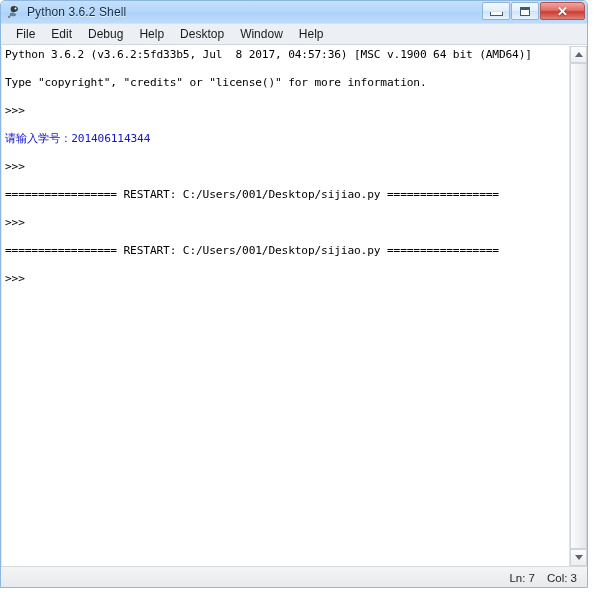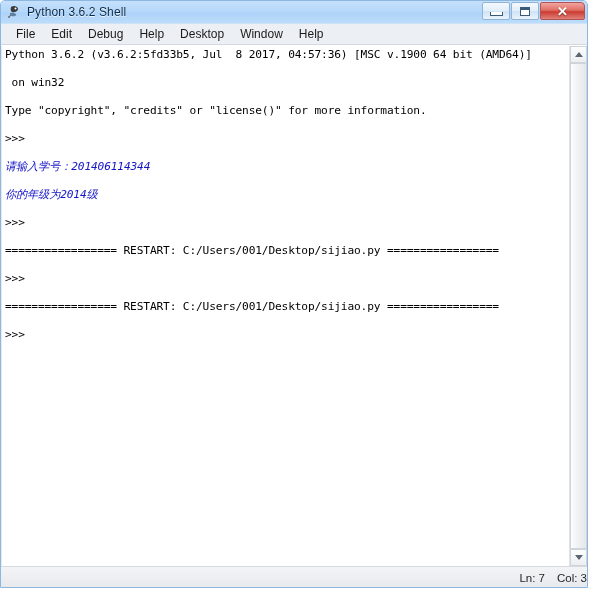--- a/index.html
+++ b/index.html
@@ -143,21 +143,21 @@
     margin: 0;
     font-family: "DejaVu Sans Mono", "Liberation Mono", monospace;
     font-size: 11.2px;
     line-height: 14px;
     color: #000000;
     white-space: pre;
     letter-spacing: -0.15px;
   }
   .ln { display: block; min-height: 14px; }
   .c-black  { color: #000000; }
-  .c-blue   { color: #1515c8; font-style: italic; }
+  .c-blue   { color: #1515c8; }
   .cursor {
     display: inline-block;
     width: 1px;
     height: 11px;
     background: #000;
     vertical-align: -2px;
     margin-left: 0px;
   }
 
   
@@ -206,20 +206,21 @@
   }
 
   
   .statusbar {
     height: 22px;
     background: linear-gradient(to bottom, #f3f4f6, #e7e9ec);
     border-top: 1px solid #d6dade;
     display: flex;
     align-items: center;
     justify-content: flex-end;
+    padding-right: 10px;
     box-sizing: border-box;
     gap: 12px;
   }
   .status-txt {
     font-size: 11.5px;
     color: #1f1f1f;
     white-space: nowrap;
   }
 </style>
 </head>
@@ -258,25 +259,23 @@
     <div class="menuitem">Debug</div>
     <div class="menuitem">Help</div>
     <div class="menuitem">Desktop</div>
     <div class="menuitem">Window</div>
     <div class="menuitem">Help</div>
   </div>
 
   <div class="content">
     <div class="textarea">
       <pre class="console" id="console-out"><span class="ln c-black">Python 3.6.2 (v3.6.2:5fd33b5, Jul  8 2017, 04:57:36) [MSC v.1900 64 bit (AMD64)]</span>
-<span class="ln c-black"> on win32</span>
 <span class="ln c-black">Type "copyright", "credits" or "license()" for more information.</span>
 <span class="ln c-black">&gt;&gt;&gt; </span>
 <span class="ln c-blue">请输入学号：201406114344</span>
-<span class="ln c-blue">你的年级为2014级</span>
 <span class="ln c-black">&gt;&gt;&gt; </span>
 <span class="ln c-black">================= RESTART: C:/Users/001/Desktop/sijiao.py =================</span>
 <span class="ln c-black">&gt;&gt;&gt; </span>
 <span class="ln c-black">================= RESTART: C:/Users/001/Desktop/sijiao.py =================</span>
 <span class="ln c-black">&gt;&gt;&gt; </span>
 </pre>
     </div>
 
     <div class="vscroll">
       <div class="sb-btn">

